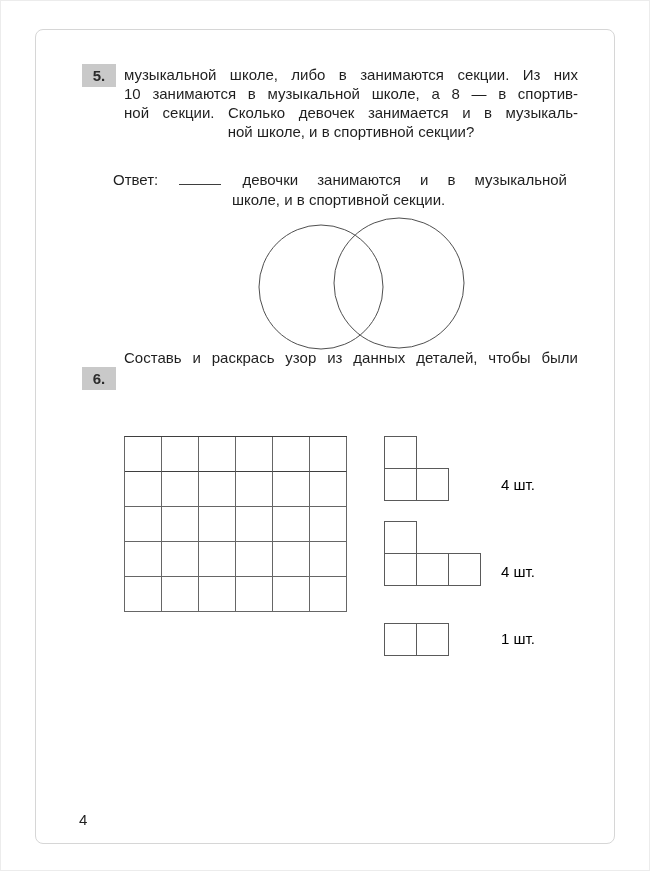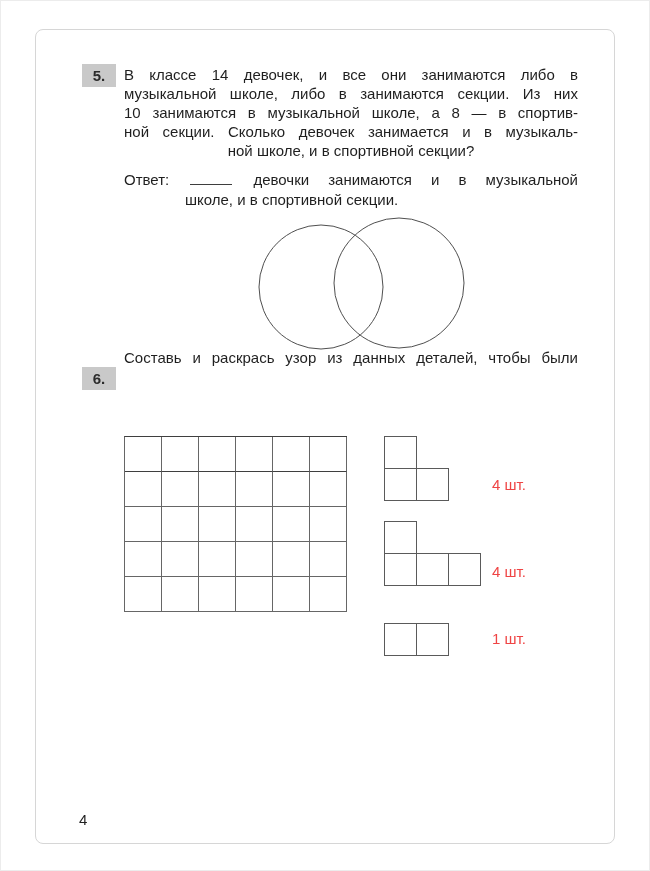--- a/index.html
+++ b/index.html
@@ -28,25 +28,25 @@
   #num6 { left: 81px; top: 366px; }
   .text-block {
     position: absolute; left: 123px; width: 454px;
     font-size: 15px; line-height: 19px; color: #1f1f1f;
   }
   #task5-text { top: 64px; }
   #task6-text { top: 347px; }
   .jline { text-align: justify; text-align-last: justify; }
   .lline { text-align: center; }
   .answer {
-    position: absolute; left: 123px; top: 169px; width: 454px;
+    position: absolute; left: 112px; top: 169px; width: 454px;
     font-size: 15px; line-height: 19.5px; color: #1f1f1f;
   }
   .answer .a1 { text-align: justify; text-align-last: justify; }
-  .answer .a2 { margin-left: 61px; }
+  .answer .a2 { margin-left: 119px; }
   .blank {
     display: inline-block; width: 42px; height: 12px;
     border-bottom: 1px solid #3e3e3e; vertical-align: baseline;
     margin: 0 2px;
   }
   .venn { position: absolute; left: 252px; top: 212px; }
   .puzzle-grid {
     position: absolute; left: 123px; top: 435px;
     display: grid;
     border-top: 1px solid #3f3f3f;
@@ -58,39 +58,38 @@
     border-right: 1px solid var(--line, #666);
     border-bottom: 1px solid var(--line, #666);
   }
   .cell.top-row { border-bottom-color: #3f3f3f; }
   .pieces { position: absolute; left: 383px; top: 435px; width: 235px; height: 235px; }
   .piece-row { position: absolute; left: 0; }
   .piece-row svg { display: block; }
   #piece-row-1 { top: 0; }
   #piece-row-2 { top: 85px; }
   #piece-row-3 { top: 187px; }
-  .count { position: absolute; left: 108px; font-size: 15px; color: #ef4444; white-space: nowrap; }
+  .count { position: absolute; left: 117px; font-size: 15px; color: #000000; white-space: nowrap; }
   #piece-row-1 .count { top: 40px; }
   #piece-row-2 .count { top: 42px; }
   #piece-row-3 .count { top: 7px; }
   .page-number {
     position: absolute; left: 78px; top: 810px;
     font-size: 15px; color: #1f1f1f;
   }
 </style>
 </head>
 <body>
 
 <div class="page">
 
   <div class="frame"></div>
 
   <div class="task-num" id="num5">5.</div>
   <div class="text-block" id="task5-text">
-    <div class="jline">В классе 14 девочек, и все они занимаются либо в</div>
     <div class="jline">музыкальной школе, либо в занимаются секции. Из них</div>
     <div class="jline">10 занимаются в музыкальной школе, а 8 — в спортив-</div>
     <div class="jline">ной секции. Сколько девочек занимается и в музыкаль-</div>
     <div class="lline">ной школе, и в спортивной секции?</div>
   </div>
 
   <div class="answer">
     <div class="a1">
       <span>Ответ:</span>
       <span class="blank"></span>

